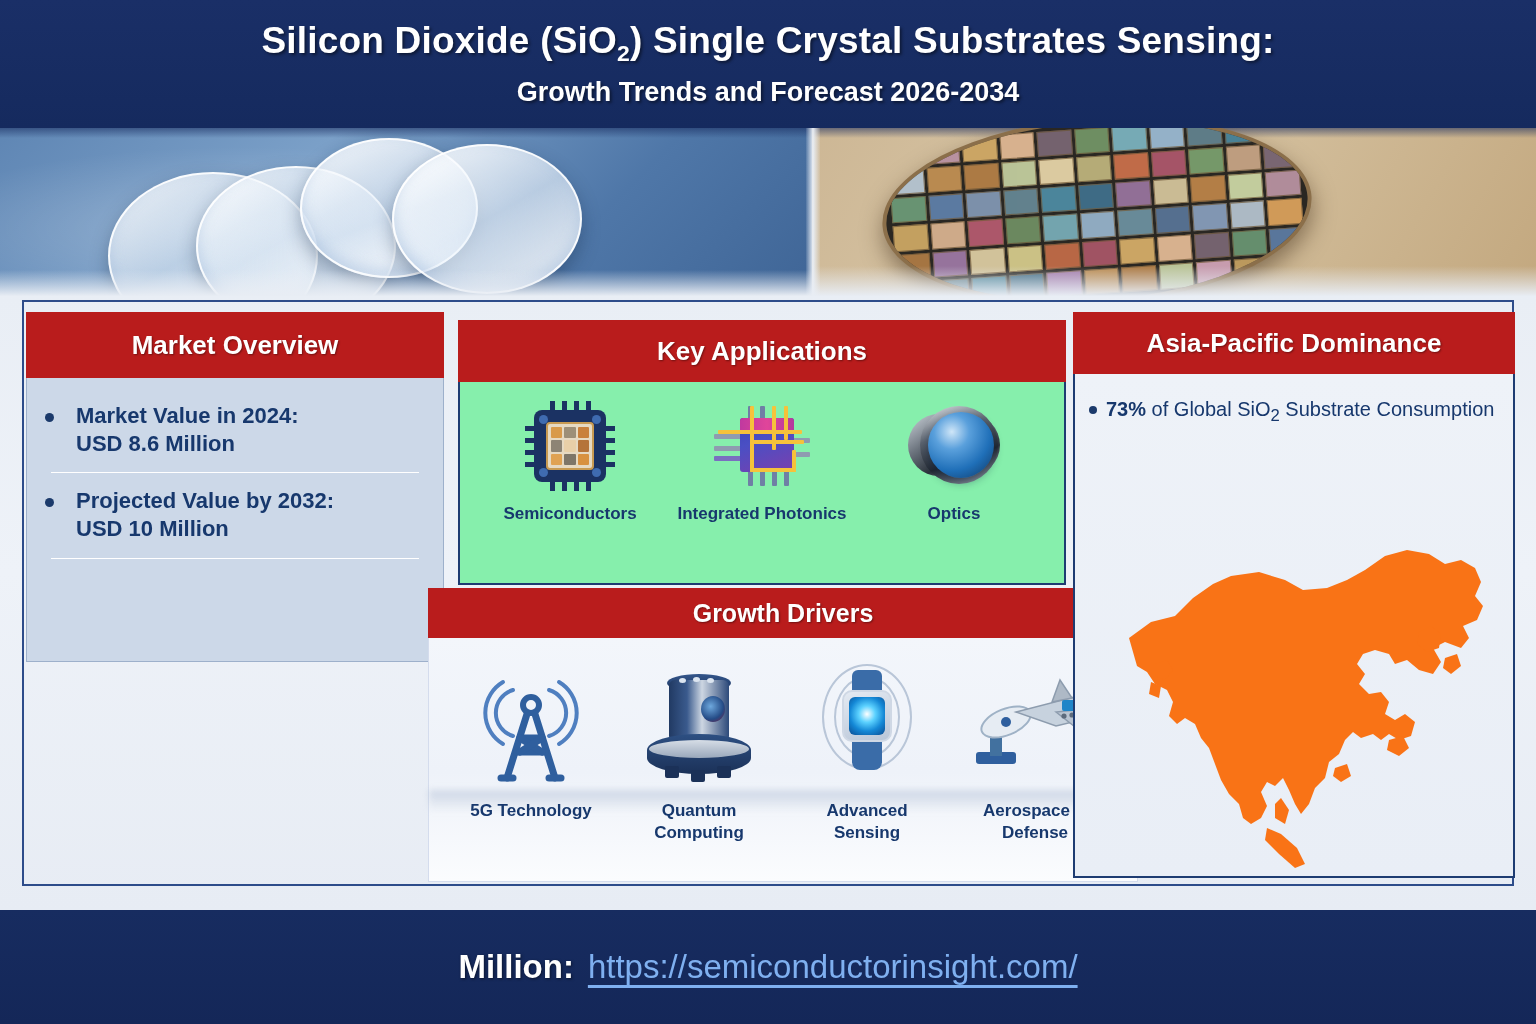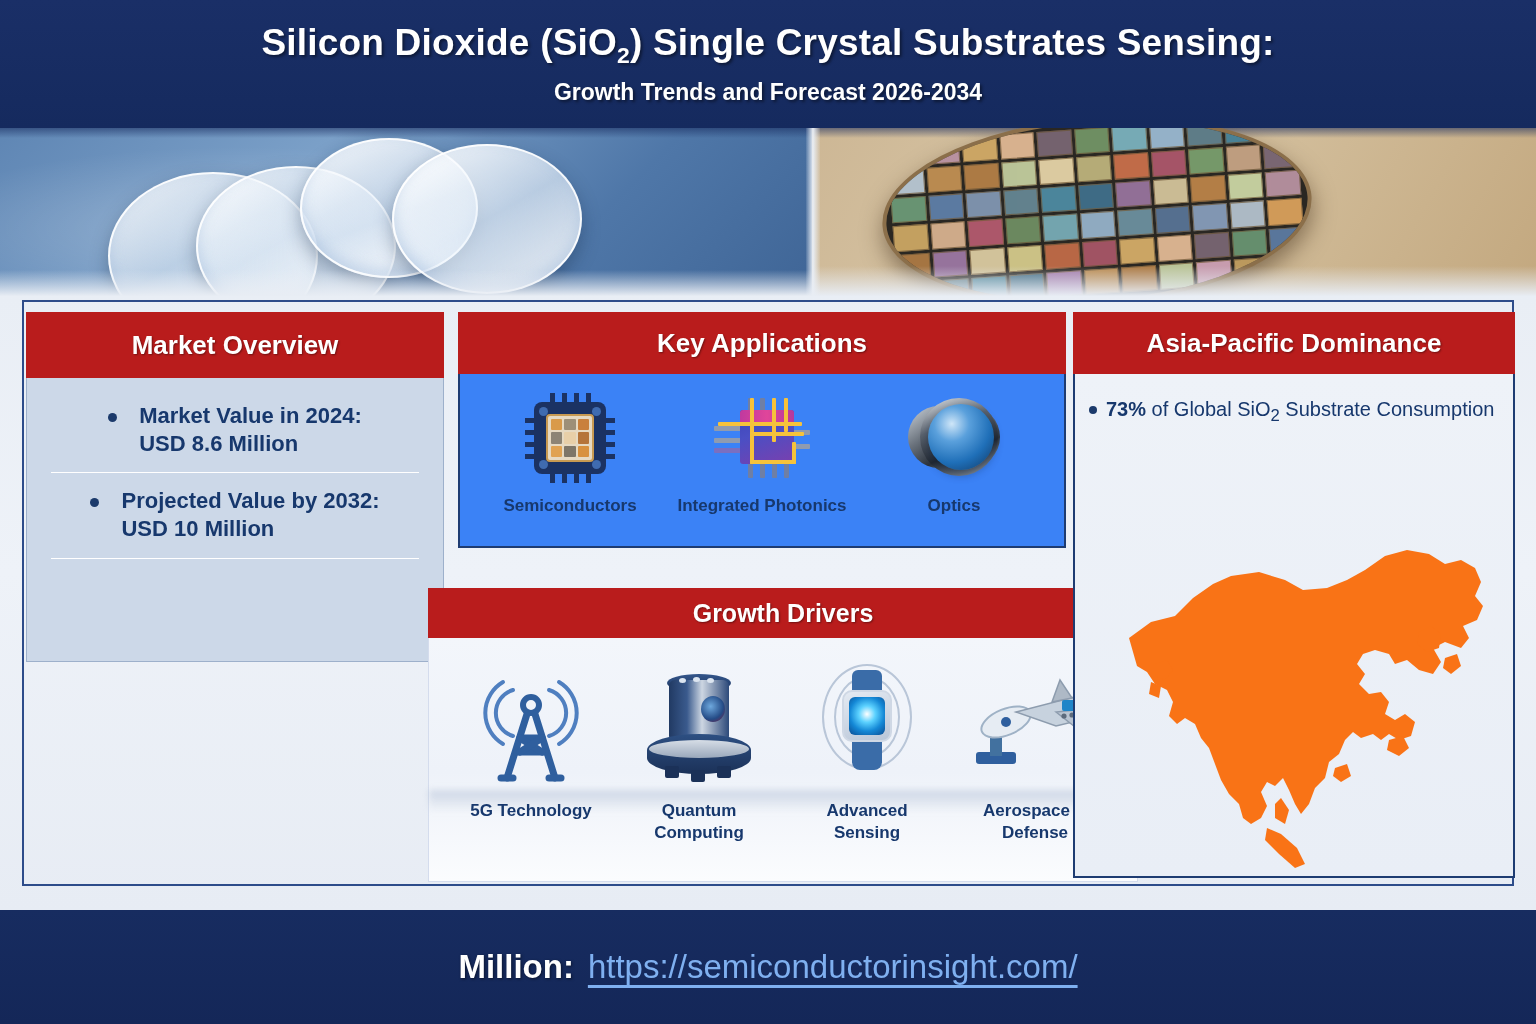--- a/index.html
+++ b/index.html
@@ -17,21 +17,21 @@
     background:#172a5e;
     background:linear-gradient(180deg,#1a2f67 0%, #152a5e 100%);
     display:flex; flex-direction:column; align-items:center; justify-content:center;
   }
   .title-main{
     color:#ffffff; font-size:37px; font-weight:bold; letter-spacing:.2px;
     text-shadow:2px 2px 3px rgba(0,0,0,.45);
     white-space:nowrap;
   }
   .title-sub{
-    color:#ffffff; font-size:23px; font-weight:bold; margin-top:10px;
+    color:#ffffff; font-size:27px; font-weight:bold; margin-top:10px;
     text-shadow:2px 2px 3px rgba(0,0,0,.45);
     white-space:nowrap;
   }
   .title-main sub, .title-sub sub{ font-size:.62em; }
 
   
   .hero{
     position:absolute; left:0; top:128px; width:1536px; height:168px;
     display:flex; overflow:hidden; background:#dfe6f0;
   }
@@ -93,29 +93,29 @@
     background:#b91c1c; color:#fff; font-weight:bold;
     display:flex; align-items:center; justify-content:center;
     text-shadow:1px 1px 2px rgba(0,0,0,.4);
   }
 
   
   .mo{ position:absolute; left:26px; top:312px; width:418px; height:350px; }
   .mo-head{ height:66px; font-size:26px; }
   .mo-body{ height:284px; background:#ccd8e8; border:1px solid #9db0cb; border-top:none;
             padding:24px 18px 10px 18px; }
-  .mo-item{ display:flex; align-items:flex-start; gap:22px;justify-content:center; }
+  .mo-item{ display:flex; align-items:flex-start; gap:22px; }
   .mo-bullet{ width:9px; height:9px; border-radius:50%; background:#1b3a6b; margin-top:11px; flex:0 0 auto; }
   .mo-text{ color:#17386d; font-size:22px; font-weight:bold; line-height:1.28; }
   .mo-rule{ height:1px; background:#ffffff; margin:14px 6px; }
 
   
-  .ka{ position:absolute; left:458px; top:312px; width:608px; height:265px; }
+  .ka{ position:absolute; left:458px; top:320px; width:608px; height:265px; }
   .ka-head{ height:62px; font-size:26px; }
-  .ka-body{ height:174px; background:#3b82f6; border:2px solid #1e3c72; border-top:none;
+  .ka-body{ height:203px; background:#86efac; border:2px solid #1e3c72; border-top:none;
             display:flex; align-items:flex-start; justify-content:space-around; padding:18px 14px 0 14px; }
   .ka-cell{ width:180px; display:flex; flex-direction:column; align-items:center; }
   .ka-label{ color:#17386d; font-size:17px; font-weight:bold; margin-top:12px; text-align:center; white-space:nowrap; }
   .ka-icon{ height:92px; display:flex; align-items:center; justify-content:center; }
 
   
   .chip{ position:relative; width:72px; height:72px; background:#1b3263; border-radius:8px; }
   .chip-core{ position:absolute; inset:12px; background:#e6d9c2; border:2px solid #c89a52; border-radius:4px;
               display:grid; grid-template-columns:repeat(3,1fr); grid-template-rows:repeat(3,1fr); gap:2px; padding:3px; }
   .chip-core i{ display:block; border-radius:1px; }

